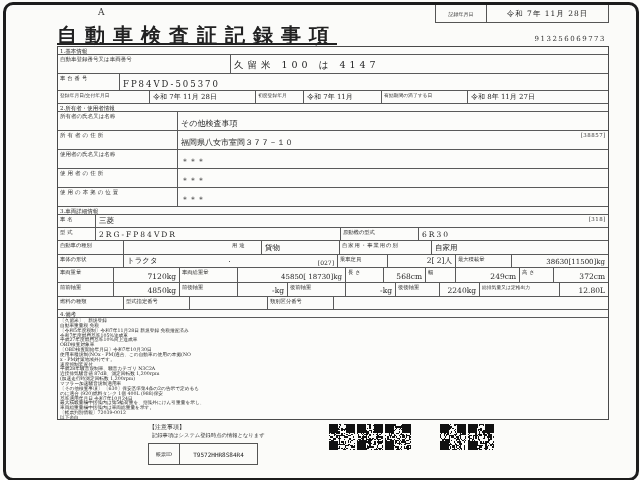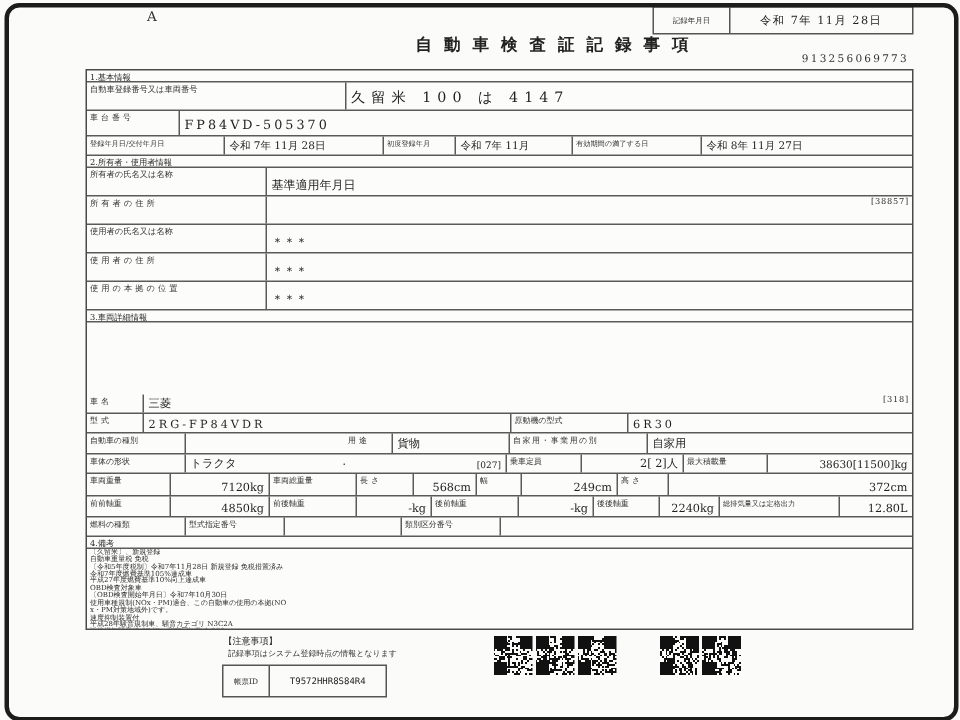--- a/index.html
+++ b/index.html
@@ -1,21 +1,21 @@
 <!DOCTYPE html>
 <html><head>
 <meta charset="utf-8">
 <style>
   html,body{margin:0;padding:0;width:640px;height:480px;background:#e8e8e4;overflow:hidden;}
   body{font-family:"DejaVu Serif", serif;color:#1f1f1f;position:relative;}
   #paper{position:absolute;left:0;top:0;width:640px;height:480px;background:#fbfbf9;}
   #frame{position:absolute;left:3px;top:2px;width:630px;height:473px;border:3px solid #1c1c1c;border-radius:10px;pointer-events:none;}
   .abs{position:absolute;}
   #marker{left:98px;top:7px;font-size:9px;color:#333;}
-  #title{left:57px;top:22px;width:410px;text-align:right;font-size:11px;font-weight:bold;letter-spacing:8px;color:#222;}
+  #title{left:57px;top:22px;width:410px;text-align:left;font-size:20px;font-weight:bold;letter-spacing:8px;color:#222;text-decoration:underline;}
   #recordbox{left:435px;top:4px;width:172px;height:17px;border:1px solid #555;display:flex;}
   #recordbox .rb-l{width:50px;border-right:1px solid #555;font-size:5px;display:flex;align-items:center;justify-content:center;color:#333;}
   #recordbox .rb-v{flex:1;font-size:7.5px;display:flex;align-items:center;justify-content:center;letter-spacing:1px;}
   #serial{left:500px;top:35px;width:106px;text-align:right;font-size:7px;letter-spacing:1.5px;color:#333;}
   
   #table{left:57px;top:46px;width:552px;height:374px;border:1px solid #4a4a4a;display:flex;flex-direction:column;box-sizing:border-box;background:#fcfcfa;}
   .srow{display:flex;border-bottom:1px solid #5a5a5a;box-sizing:border-box;position:relative;}
   .shead{font-size:5.5px;padding:1px 0 0 2px;color:#2a2a2a;border-bottom:1px solid #5a5a5a;box-sizing:border-box;}
   .lbl{font-size:5.3px;color:#333;border-right:1px solid #5a5a5a;box-sizing:border-box;padding:1px 2px 0 2px;overflow:hidden;white-space:nowrap;}
   .lbl.sp{letter-spacing:2px;}
@@ -70,46 +70,47 @@
       <div class="lbl" style="width:48px;font-size:4.8px;">初度登録年月</div>
       <div class="val bdr" style="width:78px;font-size:7px;">令和 7年 11月</div>
       <div class="lbl" style="width:86px;font-size:4.8px;">有効期間の満了する日</div>
       <div class="val" style="flex:1;font-size:7px;">令和 8年 11月 27日</div>
     </div>
 
     <div class="shead" style="height:8px;">2.所有者・使用者情報</div>
 
     <div class="srow" style="height:19px;">
       <div class="lbl" style="width:120px;font-size:5.5px;">所有者の氏名又は名称</div>
-      <div class="val" style="flex:1;font-size:8px;">基準適用年月日</div>
+      <div class="val" style="flex:1;font-size:8px;">その他検査事項</div>
     </div>
 
     <div class="srow" style="height:19px;">
       <div class="lbl sp" style="width:120px;font-size:5.5px;">所有者の住所</div>
+      <div class="val" style="flex:1;font-size:8px;">福岡県八女市室岡３７７－１０</div>
       <div class="code">[38857]</div>
     </div>
 
     <div class="srow" style="height:19px;">
       <div class="lbl" style="width:120px;font-size:5.5px;">使用者の氏名又は名称</div>
       <div class="val" style="flex:1;font-size:8px;">＊＊＊</div>
     </div>
 
     <div class="srow" style="height:19px;">
       <div class="lbl sp" style="width:120px;font-size:5.5px;">使用者の住所</div>
       <div class="val" style="flex:1;font-size:8px;">＊＊＊</div>
     </div>
 
     <div class="srow" style="height:19px;">
       <div class="lbl sp" style="width:120px;font-size:5.5px;">使用の本拠の位置</div>
       <div class="val" style="flex:1;font-size:8px;">＊＊＊</div>
     </div>
 
     <div class="shead" style="height:8px;">3.車両詳細情報</div>
 
-    <div class="srow" style="height:13px;margin-top:48px;">
+    <div class="srow" style="height:13px;">
       <div class="lbl sp" style="width:38px;">車名</div>
       <div class="val" style="flex:1;">三菱</div>
       <div class="code">[318]</div>
     </div>
 
     <div class="srow" style="height:13px;">
       <div class="lbl sp" style="width:38px;">型式</div>
       <div class="val bdr" style="width:245px;letter-spacing:2px;">2RG-FP84VDR</div>
       <div class="lbl" style="width:78px;">原動機の型式</div>
       <div class="val" style="flex:1;letter-spacing:2px;">6R30</div>
@@ -133,20 +134,21 @@
       <div class="lbl" style="width:50px;">乗車定員</div>
       <div class="val bdr rt" style="width:68px;">2[ 2]人</div>
       <div class="lbl" style="width:56px;">最大積載量</div>
       <div class="val rt" style="flex:1;font-size:7px;">38630[11500]kg</div>
     </div>
 
     <div class="srow" style="height:15px;">
       <div class="lbl" style="width:56px;">車両重量</div>
       <div class="val bdr rt" style="width:66px;">7120kg</div>
       <div class="lbl" style="width:58px;">車両総重量</div>
+      <div class="val bdr rt" style="width:108px;font-size:7px;">45850[ 18730]kg</div>
       <div class="lbl sp" style="width:38px;">長さ</div>
       <div class="val bdr rt" style="width:42px;">568cm</div>
       <div class="lbl sp" style="width:30px;">幅</div>
       <div class="val bdr rt" style="width:64px;">249cm</div>
       <div class="lbl sp" style="width:34px;">高さ</div>
       <div class="val rt" style="flex:1;">372cm</div>
     </div>
 
     <div class="srow" style="height:14px;">
       <div class="lbl" style="width:56px;">前前軸重</div>

